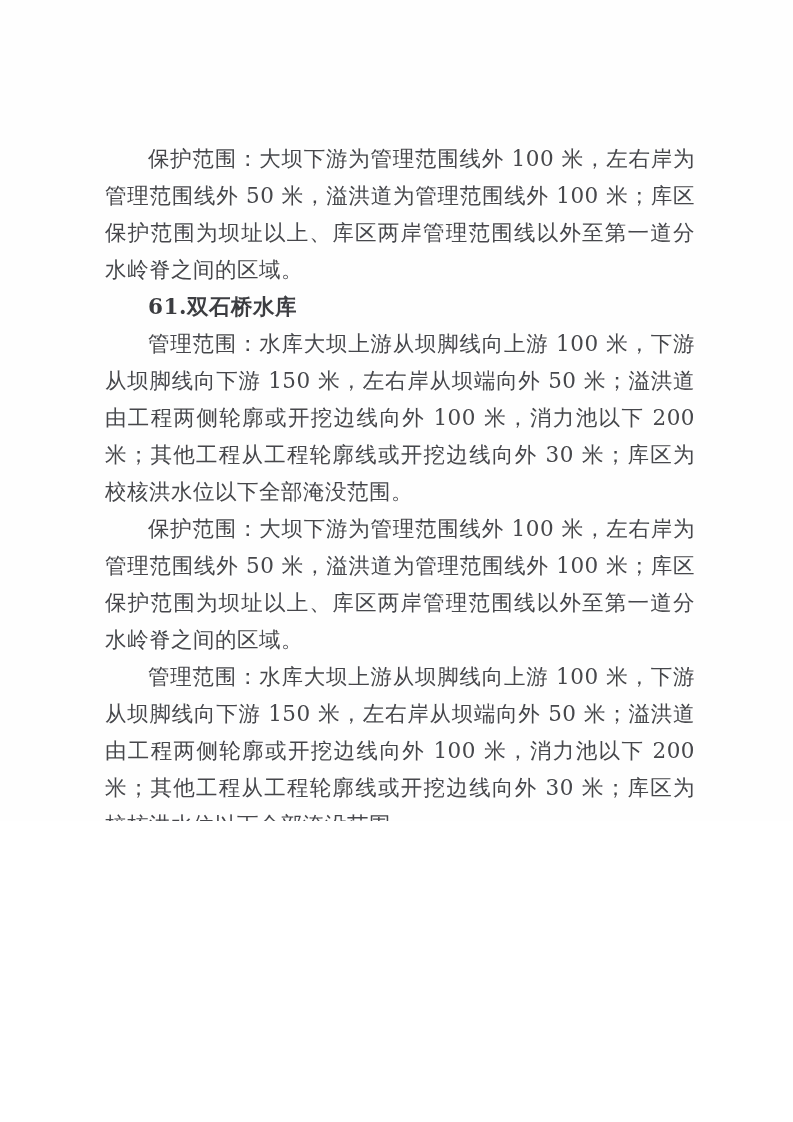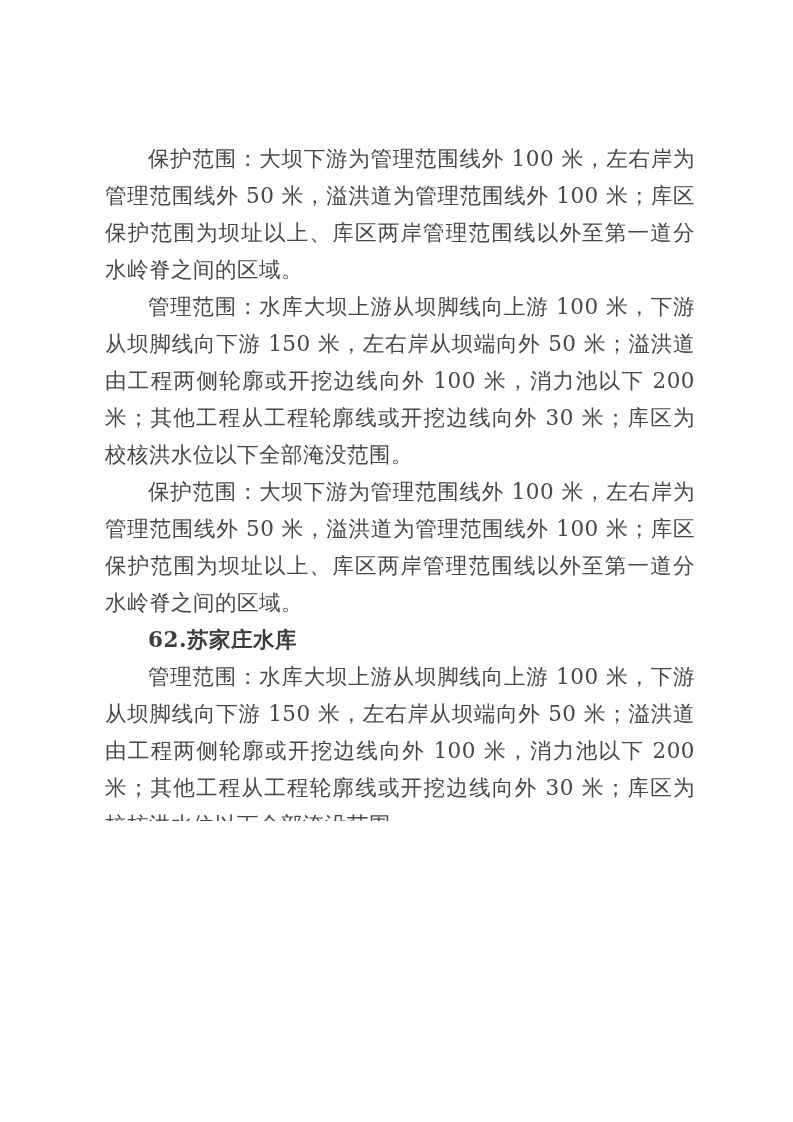--- a/index.html
+++ b/index.html
@@ -53,25 +53,25 @@
     margin-top: 24px;
   }
 </style>
 </head>
 <body>
 
 <div class="page">
   <div class="text-block">
     <p class="body-para">保护范围：大坝下游为管理范围线外 100 米，左右岸为管理范围线外 50 米，溢洪道为管理范围线外 100 米；库区保护范围为坝址以上、库区两岸管理范围线以外至第一道分水岭脊之间的区域。</p>
 
+    <h3 class="section-heading">61.双石桥水库</h3>
 
     <p class="body-para">管理范围：水库大坝上游从坝脚线向上游 100 米，下游从坝脚线向下游 150 米，左右岸从坝端向外 50 米；溢洪道由工程两侧轮廓或开挖边线向外 100 米，消力池以下 200 米；其他工程从工程轮廓线或开挖边线向外 30 米；库区为校核洪水位以下全部淹没范围。</p>
 
     <p class="body-para">保护范围：大坝下游为管理范围线外 100 米，左右岸为管理范围线外 50 米，溢洪道为管理范围线外 100 米；库区保护范围为坝址以上、库区两岸管理范围线以外至第一道分水岭脊之间的区域。</p>
 
-    <h3 class="section-heading">62.苏家庄水库</h3>
 
     <p class="body-para">管理范围：水库大坝上游从坝脚线向上游 100 米，下游从坝脚线向下游 150 米，左右岸从坝端向外 50 米；溢洪道由工程两侧轮廓或开挖边线向外 100 米，消力池以下 200 米；其他工程从工程轮廓线或开挖边线向外 30 米；库区为校核洪水位以下全部淹没范围。</p>
 
   </div>
 
   <div class="page-number">- 26 -</div>
 </div>
 
 </body></html>

